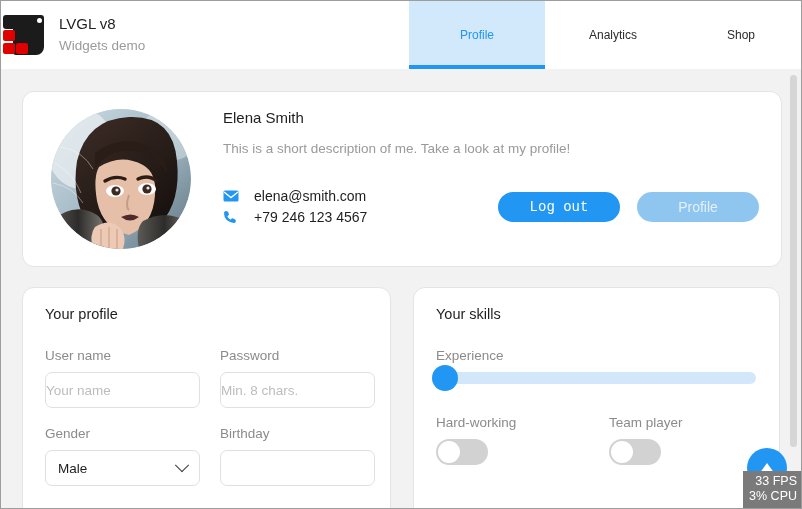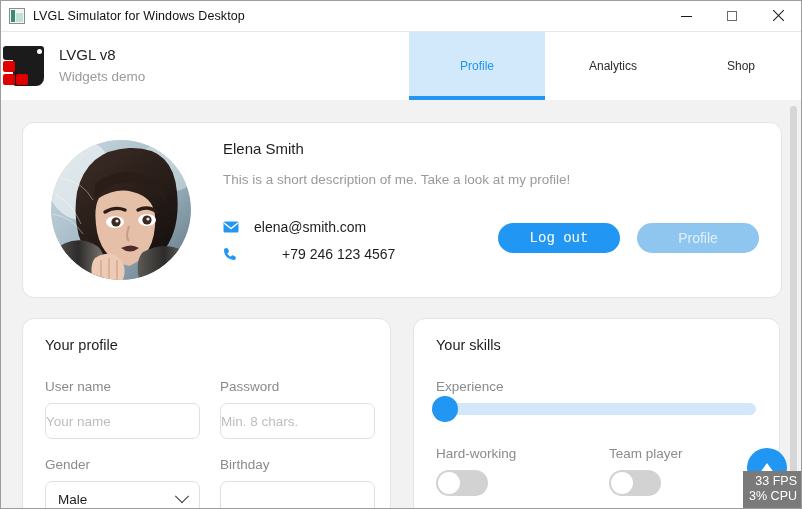--- a/index.html
+++ b/index.html
@@ -198,21 +198,21 @@
   .pinfo { position: absolute; left: 200px; top: 17px; }
   .pname { font-size: 15px; color: #1e1e1e; }
   .pdesc { font-size: 13.5px; color: #9a9a9a; margin-top: 15px; }
   .contact-row {
     display: flex;
     align-items: center;
     margin-top: 32px;
     font-size: 14px;
     color: #1e1e1e;
   }
-  .contact-row.second { margin-top: 11px; gap: 28px; }
+  .contact-row.second { margin-top: 5px; }
   .cicon {
     width: 22px;
     margin-right: 9px;
     display: flex;
     align-items: center;
     justify-content: flex-start;
     color: #2196f3;
   }
 
   .btn-row {
@@ -384,38 +384,20 @@
     padding: 3px 4px 4px 6px;
     text-align: right;
     z-index: 40;
   }
 </style>
 </head>
 <body>
 
 <div class="window">
 
-  <div class="titlebar">
-    <span class="title-icon">
-      <i class="ti-a"></i>
-        <i class="ti-b"></i>
-    </span>
-    <span class="title-text">LVGL Simulator for Windows Desktop</span>
-    <div class="win-controls">
-      <div class="win-btn">
-        <span class="glyph-min"></span>
-      </div>
-      <div class="win-btn">
-        <span class="glyph-max"></span>
-      </div>
-      <div class="win-btn close">
-        <span class="glyph-close"></span>
-      </div>
-    </div>
-  </div>
 
   <div class="app">
 
     <div class="app-header">
       <div class="brand">
         <div class="logo">
           <span class="blk2"></span>
           <span class="blk"></span>
           <span class="dot"></span>
           <span class="sq sq1"></span>

